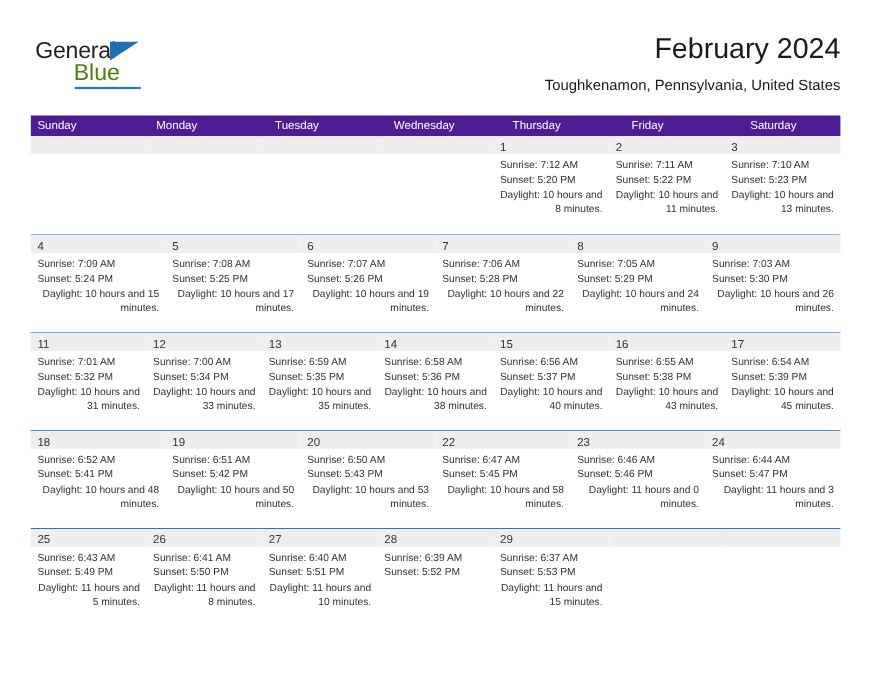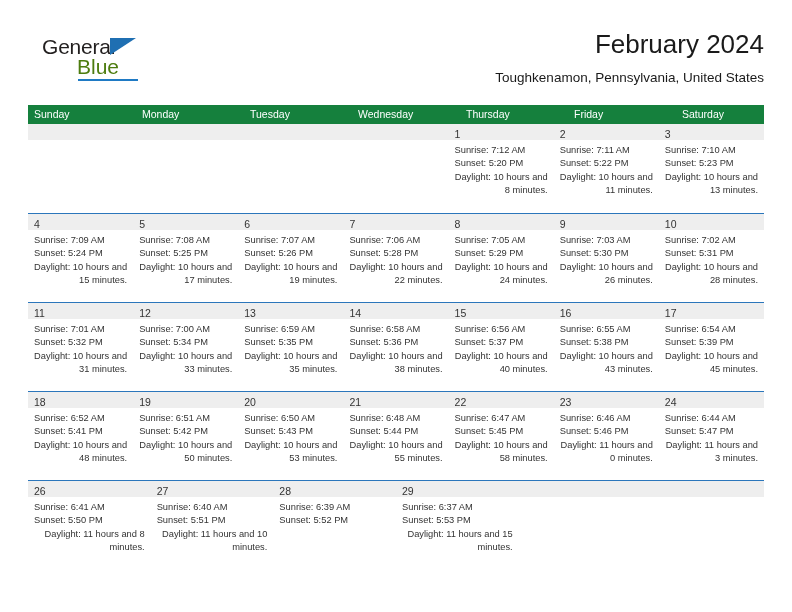--- a/index.html
+++ b/index.html
@@ -25,21 +25,21 @@
   .header {
     position: absolute;
     left: 28px;
     top: 26px;
     width: 736px;
     height: 72px;
   }
 
   .logo {
     position: absolute;
-    left: 14px;
+    left: 4px;
     top: 10px;
     width: 120px;
     height: 48px;
   }
   .logo-general {
     position: absolute;
     left: 0;
     top: 0;
     font-size: 21px;
     color: #221f1f;
@@ -95,21 +95,21 @@
   
   .calendar {
     position: absolute;
     left: 28px;
     top: 105px;
     width: 736px;
   }
 
   .dow-row {
     display: flex;
-    background: #15803d;
+    background: #4c1d95;
     height: 19px;
     gap: 20px;
   }
   .dow {
     flex: 1 1 0;
     color: #ffffff;
     font-size: 10.5px;
     line-height: 19px;
     padding-left: 6px;
     box-sizing: border-box;
@@ -276,28 +276,20 @@
             </div>
           </div>
           <div class="day">
             <div class="day-num-band"><span class="day-num">9</span></div>
             <div class="day-info">
               <div>Sunrise: 7:03 AM</div>
               <div>Sunset: 5:30 PM</div>
               <div class="dl">Daylight: 10 hours and 26 minutes.</div>
             </div>
           </div>
-          <div class="day">
-            <div class="day-num-band"><span class="day-num">10</span></div>
-            <div class="day-info">
-              <div>Sunrise: 7:02 AM</div>
-              <div>Sunset: 5:31 PM</div>
-              <div class="dl">Daylight: 10 hours and 28 minutes.</div>
-            </div>
-          </div>
         </div>
         <div class="week">
           <div class="day">
             <div class="day-num-band"><span class="day-num">11</span></div>
             <div class="day-info">
               <div>Sunrise: 7:01 AM</div>
               <div>Sunset: 5:32 PM</div>
               <div class="dl">Daylight: 10 hours and 31 minutes.</div>
             </div>
           </div>
@@ -369,28 +361,20 @@
           </div>
           <div class="day">
             <div class="day-num-band"><span class="day-num">20</span></div>
             <div class="day-info">
               <div>Sunrise: 6:50 AM</div>
               <div>Sunset: 5:43 PM</div>
               <div class="dl">Daylight: 10 hours and 53 minutes.</div>
             </div>
           </div>
           <div class="day">
-            <div class="day-num-band"><span class="day-num">21</span></div>
-            <div class="day-info">
-              <div>Sunrise: 6:48 AM</div>
-              <div>Sunset: 5:44 PM</div>
-              <div class="dl">Daylight: 10 hours and 55 minutes.</div>
-            </div>
-          </div>
-          <div class="day">
             <div class="day-num-band"><span class="day-num">22</span></div>
             <div class="day-info">
               <div>Sunrise: 6:47 AM</div>
               <div>Sunset: 5:45 PM</div>
               <div class="dl">Daylight: 10 hours and 58 minutes.</div>
             </div>
           </div>
           <div class="day">
             <div class="day-num-band"><span class="day-num">23</span></div>
             <div class="day-info">
@@ -403,20 +387,28 @@
             <div class="day-num-band"><span class="day-num">24</span></div>
             <div class="day-info">
               <div>Sunrise: 6:44 AM</div>
               <div>Sunset: 5:47 PM</div>
               <div class="dl">Daylight: 11 hours and 3 minutes.</div>
             </div>
           </div>
         </div>
         <div class="week">
           <div class="day">
+            <div class="day-num-band"><span class="day-num">25</span></div>
+            <div class="day-info">
+              <div>Sunrise: 6:43 AM</div>
+              <div>Sunset: 5:49 PM</div>
+              <div class="dl">Daylight: 11 hours and 5 minutes.</div>
+            </div>
+          </div>
+          <div class="day">
             <div class="day-num-band"><span class="day-num">26</span></div>
             <div class="day-info">
               <div>Sunrise: 6:41 AM</div>
               <div>Sunset: 5:50 PM</div>
               <div class="dl">Daylight: 11 hours and 8 minutes.</div>
             </div>
           </div>
           <div class="day">
             <div class="day-num-band"><span class="day-num">27</span></div>
             <div class="day-info">

